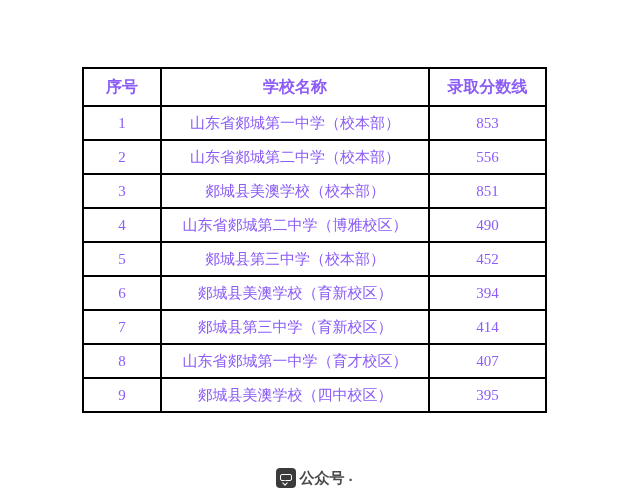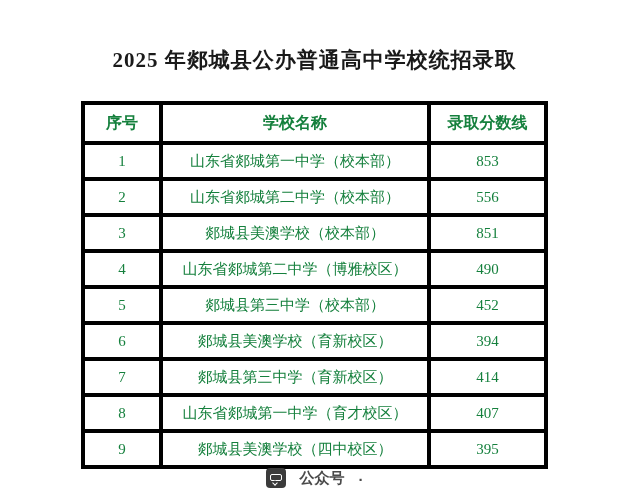--- a/index.html
+++ b/index.html
@@ -39,27 +39,27 @@
     display: flex;
     justify-content: center;
   }
   table.score-table {
     border-collapse: collapse;
     width: 463px;
     table-layout: fixed;
   }
   table.score-table th,
   table.score-table td {
-    border: 4px solid #000000;
+    border: 2px solid #000000;
     text-align: center;
     vertical-align: middle;
     font-size: 15px;
     height: 32px;
     padding: 0 2px;
-    color: #15803d;
+    color: #8b5cf6;
     white-space: nowrap;
   }
   table.score-table thead th {
     height: 36px;
     font-weight: bold;
     font-size: 16px;
   }
   col.c-idx { width: 78px; }
   col.c-school { width: 268px; }
   col.c-score { width: 117px; }
@@ -71,21 +71,21 @@
     left: 0;
     right: 0;
     bottom: 12px;
     display: flex;
     justify-content: center;
     align-items: center;
   }
   .watermark {
     display: flex;
     align-items: flex-end;
-    gap: 14px;
+    gap: 4px;
     font-size: 15px;
     font-weight: bold;
     color: #4a4a4a;
     font-family: "Liberation Sans", sans-serif;
   }
   .wm-logo {
     width: 20px;
     height: 20px;
     border-radius: 4px;
     background: #3b3b3b;
@@ -119,21 +119,20 @@
   .wm-dot {
     color: #4a4a4a;
   }
 </style>
 </head>
 <body>
 
 <div class="page">
 
   <div class="doc-title">
-    <span>2025 年郯城县公办普通高中学校统招录取</span>
   </div>
 
   <div class="table-wrap">
     <table class="score-table">
       <colgroup>
         <col class="c-idx">
         <col class="c-school">
         <col class="c-score">
       </colgroup>
       <thead>

